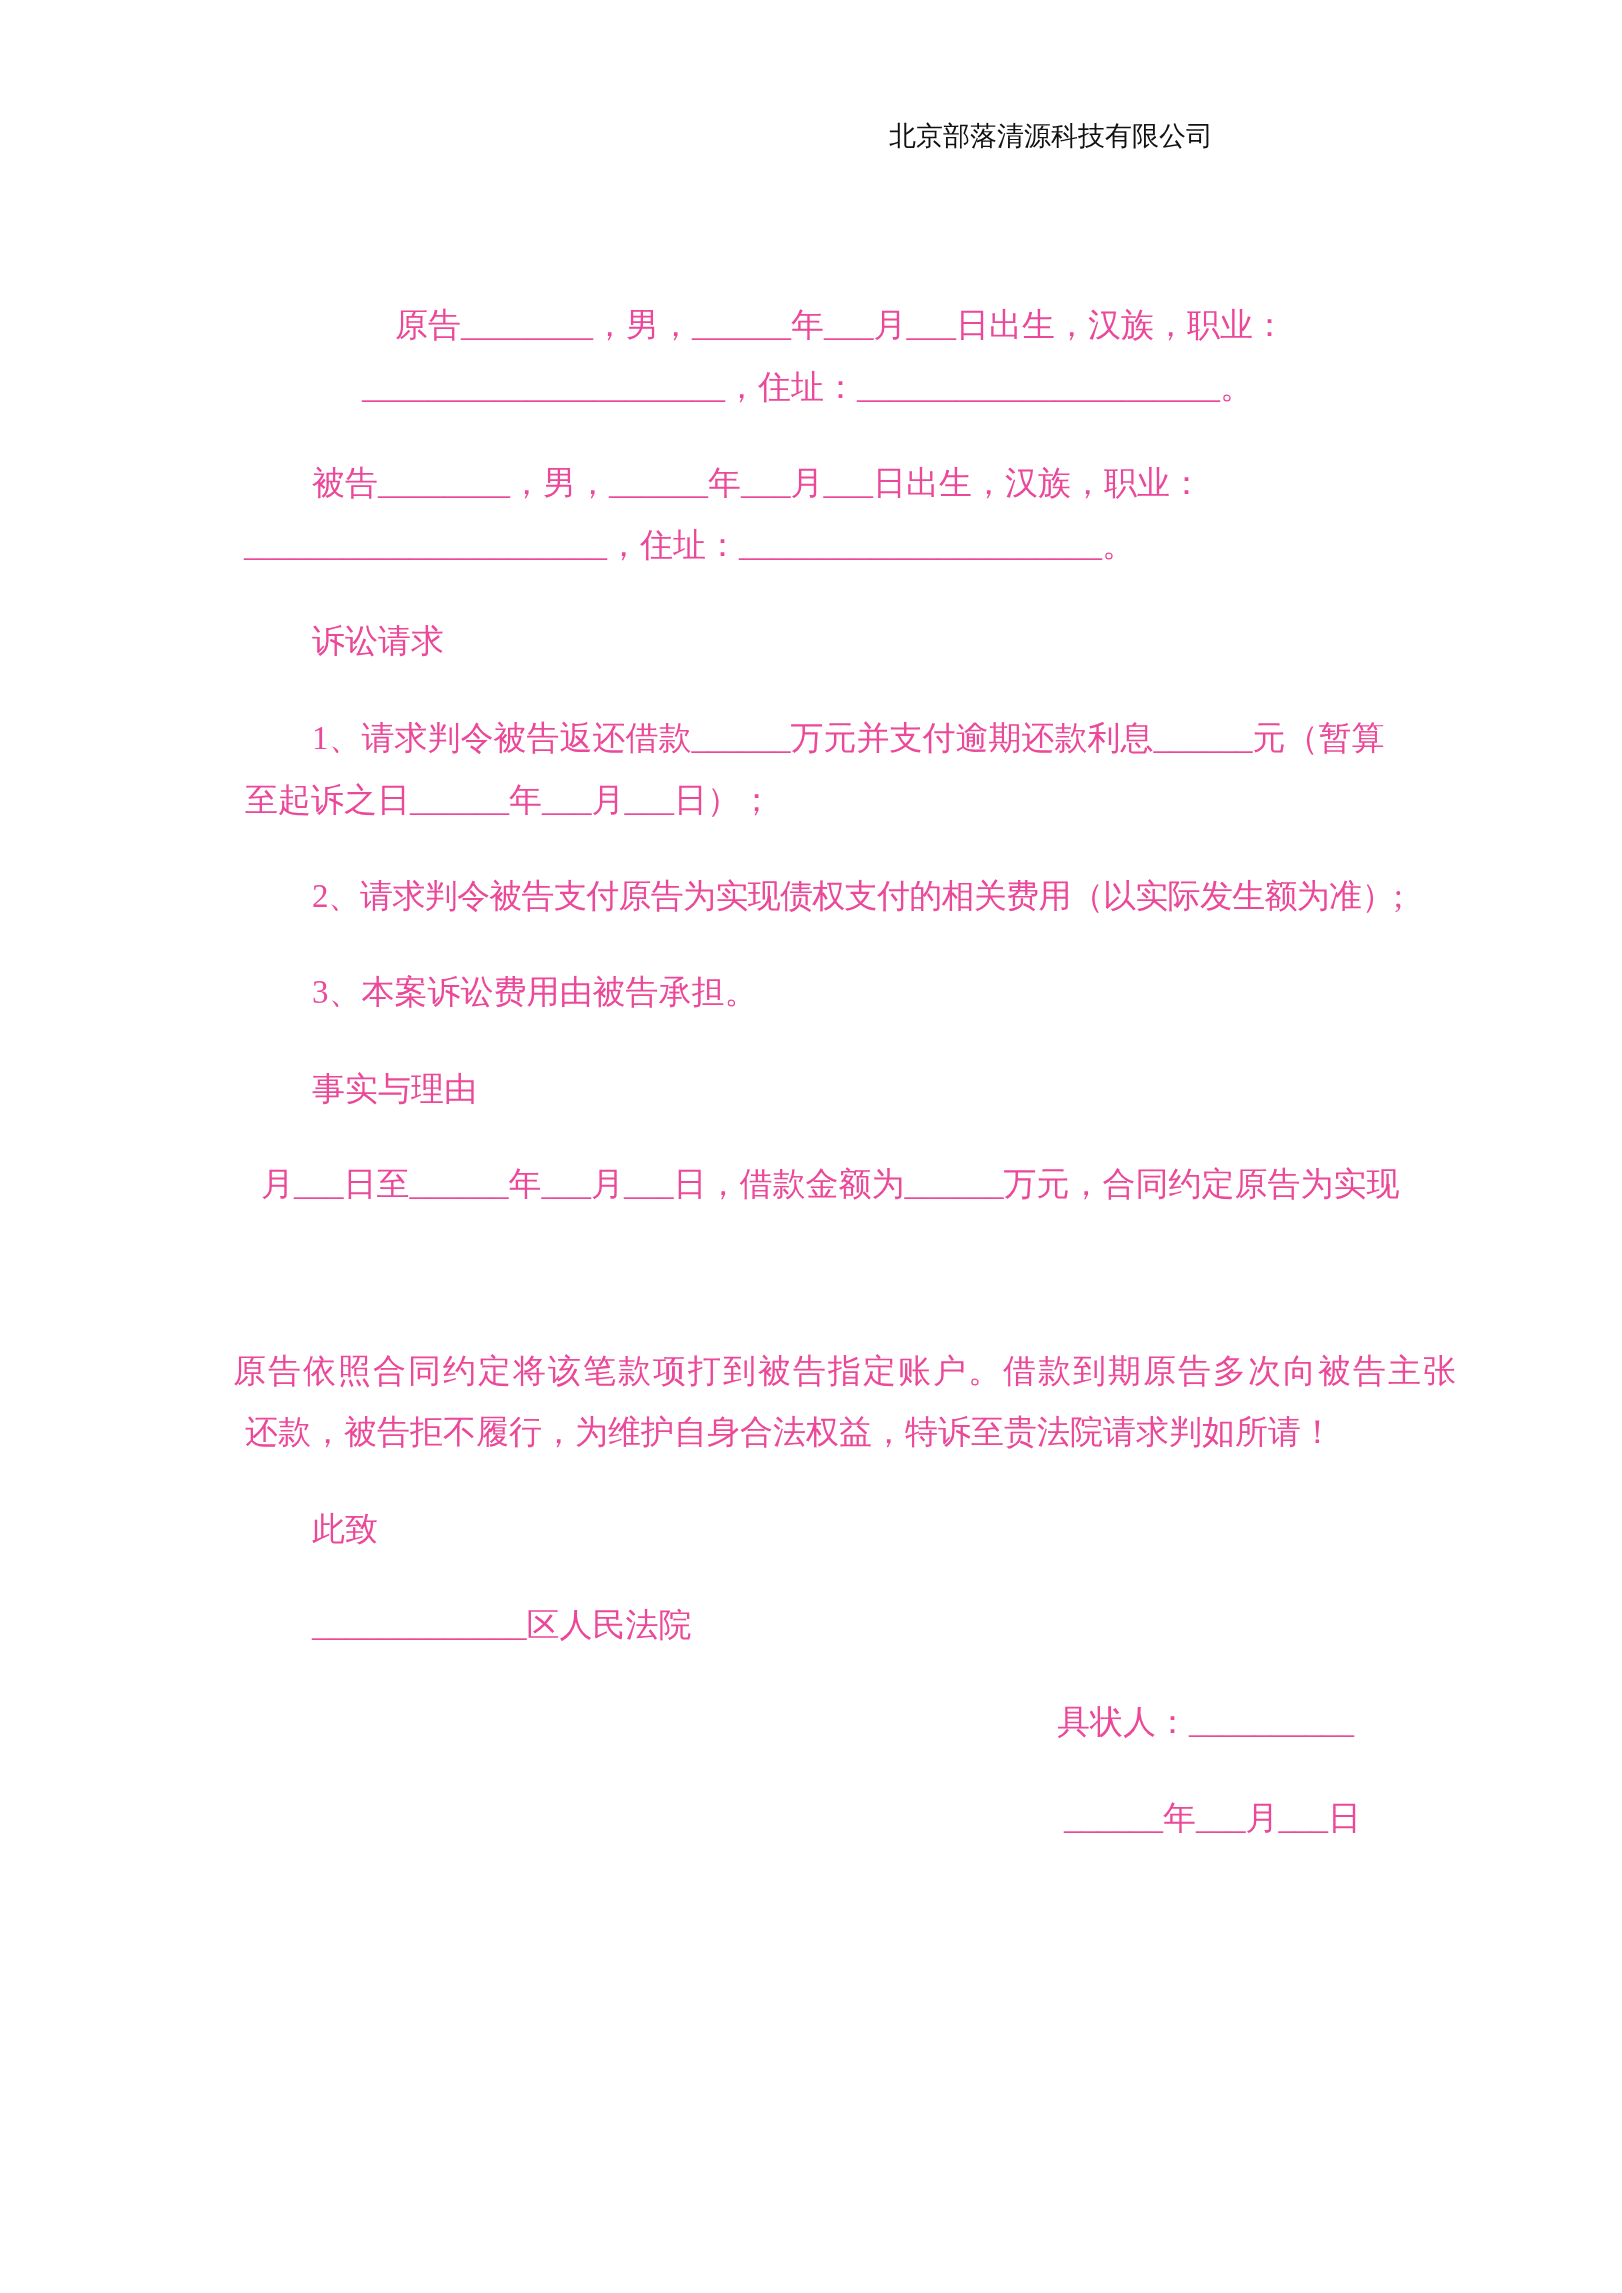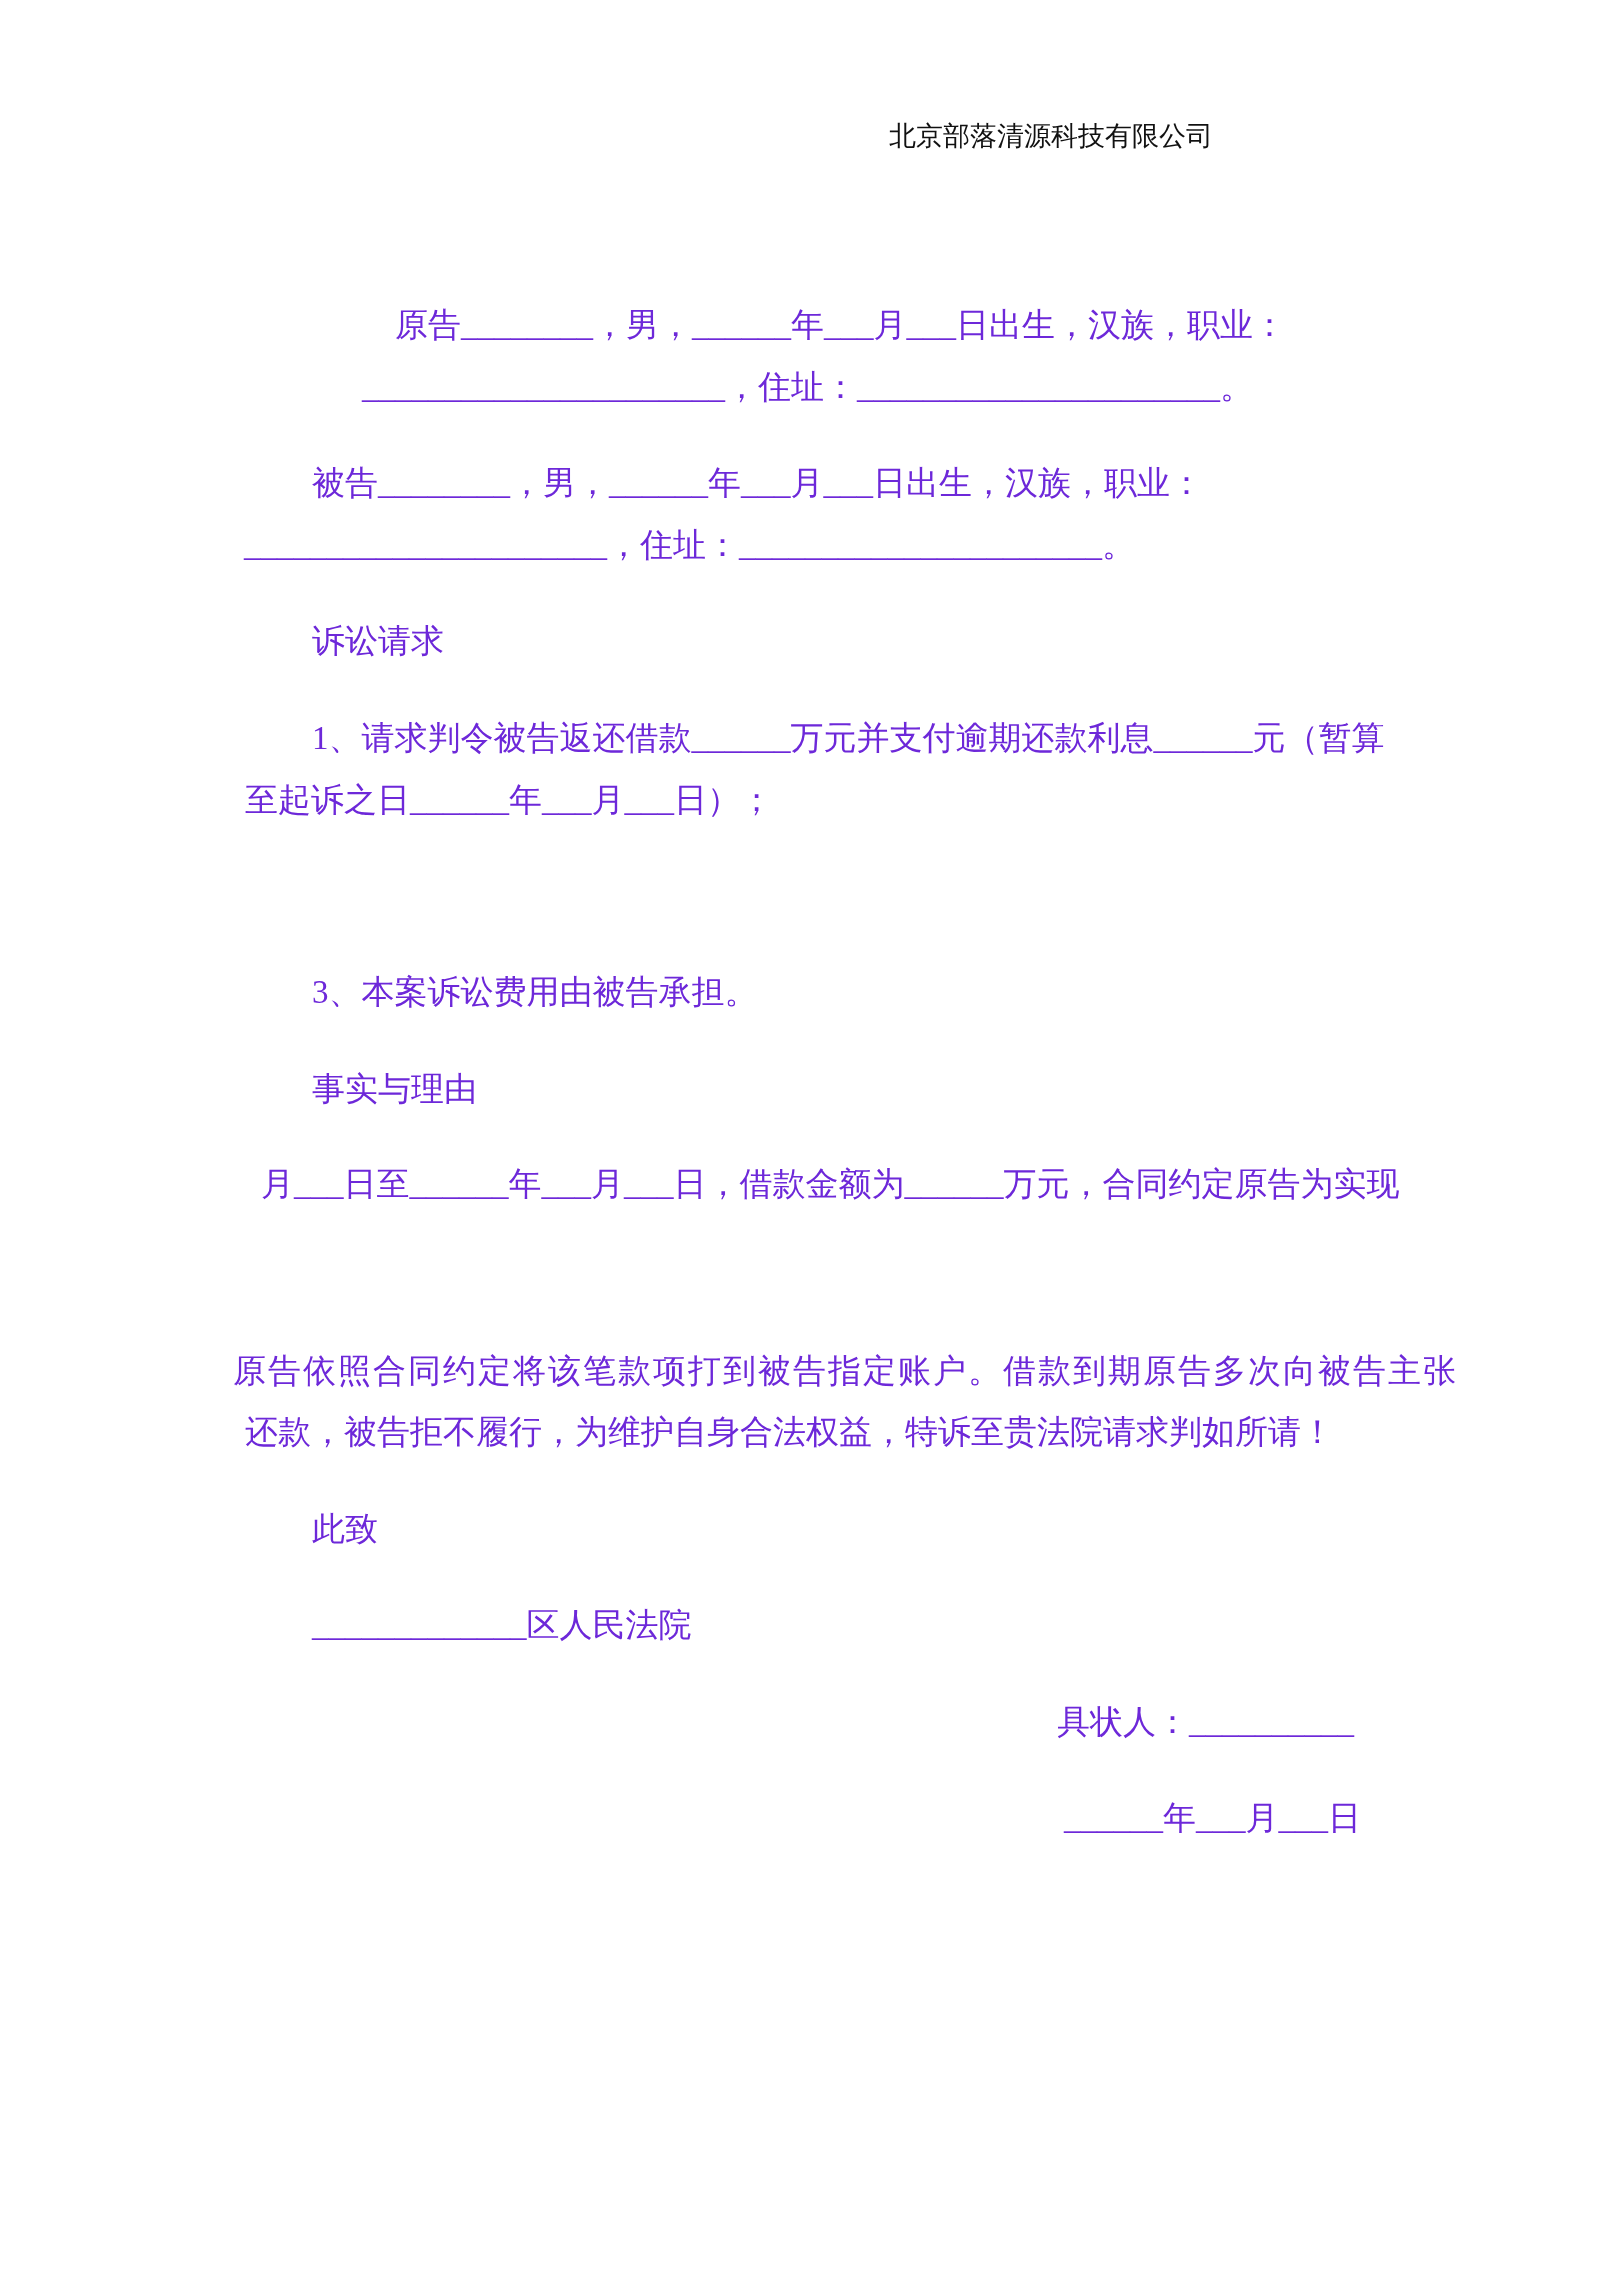--- a/index.html
+++ b/index.html
@@ -15,21 +15,21 @@
     overflow: hidden;
     font-family: "Liberation Serif", "DejaVu Serif", serif;
     color: #111111;
   }
   .doc-line {
     position: absolute;
     font-size: 33px;
     line-height: 33px;
     letter-spacing: 0;
     white-space: nowrap;
-    color: #6d28d9;
+    color: #ec4899;
   }
   #company-header {
     position: absolute;
     top: 121px;
     right: 294px;
     font-size: 27px;
     line-height: 31px;
     white-space: nowrap;
     color: #111111;
     font-family: "Liberation Serif", "DejaVu Serif", serif;
@@ -69,20 +69,21 @@
   <div class="doc-line l3">被告________，男，______年___月___日出生，汉族，职业：</div>
 
   <div class="doc-line l4">______________________，住址：______________________。</div>
 
   <div class="doc-line l5">诉讼请求</div>
 
   <div class="doc-line l6">1、请求判令被告返还借款______万元并支付逾期还款利息______元（暂算</div>
 
   <div class="doc-line l7">至起诉之日______年___月___日）；</div>
 
+  <div class="doc-line l8">2、请求判令被告支付原告为实现债权支付的相关费用（以实际发生额为准）;</div>
 
   <div class="doc-line l9">3、本案诉讼费用由被告承担。</div>
 
   <div class="doc-line l10">事实与理由</div>
 
 
   <div class="doc-line l12">月___日至______年___月___日，借款金额为______万元，合同约定原告为实现</div>
 
 
   <div class="doc-line l14">原告依照合同约定将该笔款项打到被告指定账户。借款到期原告多次向被告主张</div>

